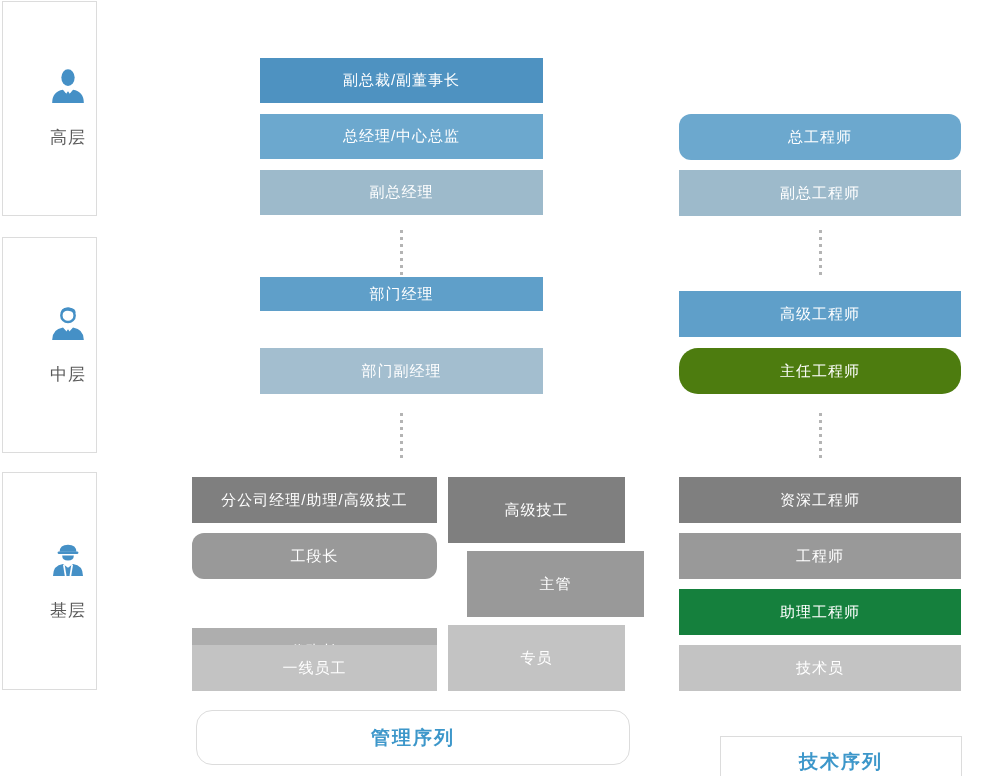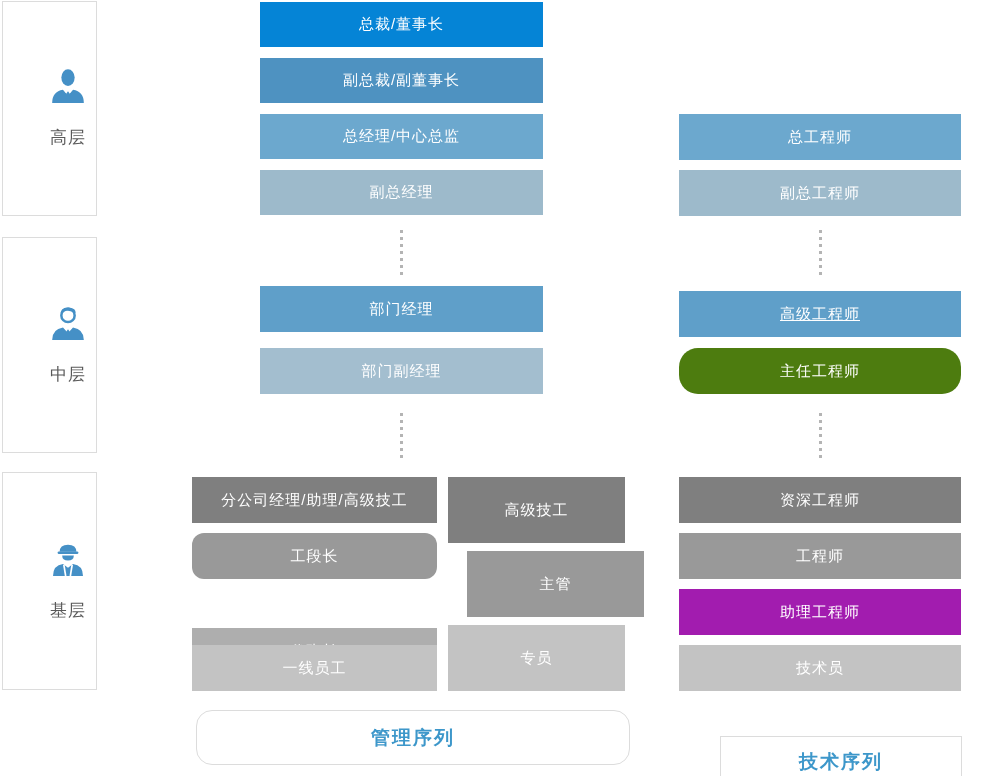--- a/index.html
+++ b/index.html
@@ -15,31 +15,31 @@
   .side-label{font-size:17px;color:#595959;letter-spacing:1px;}
   .side-icon{width:40px;height:40px;display:block;}
 
   
   .bar{position:absolute;display:flex;align-items:center;justify-content:center;
        color:#ffffff;font-size:15px;letter-spacing:1px;box-sizing:border-box;white-space:nowrap;}
 
   
   .m-bar{left:260px;width:283px;height:45px;}
   #m1{top:2px;}  #m2{top:58px;}  #m3{top:114px;}  #m4{top:170px;}
-  #m5{top:286px;height:46px;} #m6{top:348px;height:46px;}
+  #m5{top:277px;height:34px;} #m6{top:348px;height:46px;}
 
   
   .mbl{left:192px;width:245px;height:46px;}
   #mbl1{top:477px;} #mbl2{top:533px;border-radius:12px;} #mbl3{top:589px;margin-top:39px;} #mbl4{top:645px;}
   .mbr{left:448px;width:177px;height:66px;}
   #mbr1{top:477px;} #mbr2{top:551px;margin-left:19px;} #mbr3{top:625px;}
 
   
   .t-bar{left:679px;width:282px;height:46px;}
-  #t1{top:114px;} #t2{top:170px;} #t3{top:291px;} #t4{top:348px;}
+  #t1{top:114px;border-radius:12px;} #t2{top:170px;} #t3{top:291px;} #t4{top:348px;}
   #t5{top:477px;} #t6{top:533px;} #t7{top:589px;} #t8{top:645px;}
 
   
   .dots{position:absolute;width:3px;height:46px;
         background-image:repeating-linear-gradient(#b4b4b4 0 3px,transparent 3px 7px);}
   #dots-m1{left:400px;top:230px;}
   #dots-m2{left:400px;top:413px;}
   #dots-t1{left:819px;top:230px;}
   #dots-t2{left:819px;top:413px;}
 
@@ -81,21 +81,20 @@
       <path d="M14,13 Q14,4.5 24,4.5 Q34,4.5 34,13 Z" fill="#4590c6"></path>
       <rect x="11.5" y="12.5" width="25" height="3.2" rx="1.6" fill="#4590c6"></rect>
       <path d="M17,17.5 Q17,23.5 24,23.5 Q31,23.5 31,17.5 Z" fill="#4590c6"></path>
       <path d="M6,42 Q6,29 18,27.5 L24,32 L30,27.5 Q42,29 42,42 Z" fill="#4590c6"></path>
       <path d="M19,28.5 L21.2,42" stroke="#ffffff" stroke-width="2" fill="none"></path>
       <path d="M29,28.5 L26.8,42" stroke="#ffffff" stroke-width="2" fill="none"></path>
     </svg>
     <div class="side-label">基层</div>
   </div>
 
-  <div class="bar m-bar" id="m1" style="background: rgb(5, 132, 214);">总裁/董事长</div>
   <div class="bar m-bar" id="m3" style="background: rgb(108, 168, 206);">总经理/中心总监</div>
   <div class="bar m-bar" id="m2" style="background: rgb(78, 146, 193);">副总裁/副董事长</div>
   <div class="bar m-bar" id="m4" style="background: rgb(157, 186, 203);">副总经理</div>
 
   <div class="dots" id="dots-m1"></div>
 
   <div class="bar m-bar" id="m5" style="background: rgb(95, 159, 201);">部门经理</div>
   <div class="bar m-bar" id="m6" style="background: rgb(163, 190, 207);">部门副经理</div>
 
   <div class="dots" id="dots-m2"></div>
@@ -107,28 +106,28 @@
 
   <div class="bar mbr" id="mbr1" style="background: rgb(127, 127, 127);">高级技工</div>
   <div class="bar mbr" id="mbr2" style="background: rgb(153, 153, 153);">主管</div>
   <div class="bar mbr" id="mbr3" style="background: rgb(195, 195, 195);">专员</div>
 
   <div class="bar t-bar" id="t1" style="background: rgb(108, 168, 206);">总工程师</div>
   <div class="bar t-bar" id="t2" style="background: rgb(157, 186, 203);">副总工程师</div>
 
   <div class="dots" id="dots-t1"></div>
 
-  <div class="bar t-bar" id="t3" style="background: rgb(95, 159, 201); text-decoration: underline;">高级工程师</div>
+  <div class="bar t-bar" id="t3" style="background: rgb(95, 159, 201);">高级工程师</div>
   <div class="bar t-bar" id="t4" style="background: #4d7c0f; border-radius: 19px;">主任工程师</div>
 
   <div class="dots" id="dots-t2"></div>
 
   <div class="bar t-bar" id="t5" style="background: rgb(127, 127, 127);">资深工程师</div>
   <div class="bar t-bar" id="t6" style="background: rgb(153, 153, 153);">工程师</div>
-  <div class="bar t-bar" id="t7" style="background: #a21caf;">助理工程师</div>
+  <div class="bar t-bar" id="t7" style="background: #15803d;">助理工程师</div>
   <div class="bar t-bar" id="t8" style="background: rgb(195, 195, 195);">技术员</div>
 
   <div class="footer-box" id="footer-mgmt">
     <span class="footer-label">管理序列</span>
   </div>
   <div class="footer-box" id="footer-tech">
     <span class="footer-label">技术序列</span>
   </div>
 
 </div>

